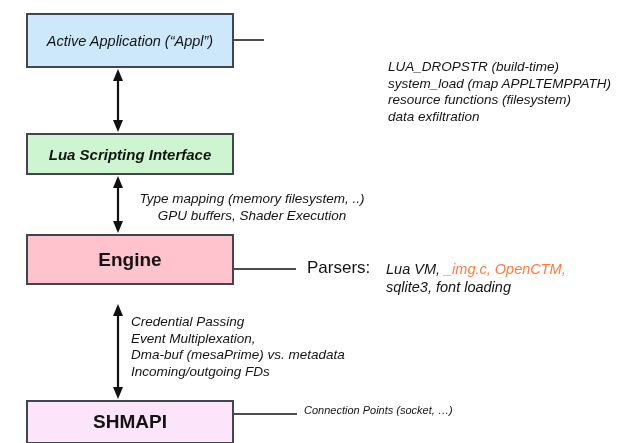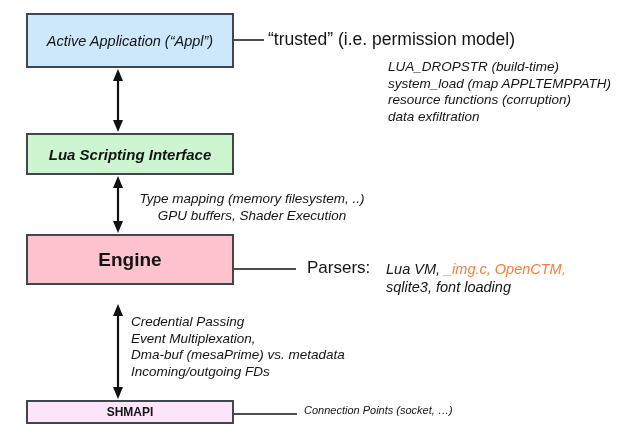--- a/index.html
+++ b/index.html
@@ -12,21 +12,21 @@
   .overlay .arrow-head{fill:var(--arrow,#111111);}
   .overlay .conn{stroke:var(--line,#4d4d4d);stroke-width:2.2;}
   .box{
     position:absolute;left:6px;width:208px;box-sizing:border-box;
     border:2px solid var(--border,#41464d);
     display:flex;align-items:center;justify-content:center;text-align:center;margin-left:20px;
   }
   .box-active{top:13px;height:55px;background:var(--fill_active,#cde7fb);font-style:italic;font-size:14.5px;}
   .box-lua{top:133px;height:42px;background:var(--fill_lua,#cdf6d0);font-weight:bold;font-size:15px;font-style:italic;}
   .box-engine{top:234px;height:51px;background:var(--fill_engine,#ffc3cd);font-weight:bold;font-size:19px;}
-  .box-shmapi{top:400px;height:24px;background:var(--fill_shmapi,#fce4fb);font-weight:bold;font-size:12px;}
+  .box-shmapi{top:400px;height:44px;background:var(--fill_shmapi,#fce4fb);font-weight:bold;font-size:19px;}
   .trusted{position:absolute;left:268px;top:29px;font-size:17.5px;white-space:nowrap;}
   .note{font-style:italic;font-size:13.5px;line-height:16.5px;white-space:nowrap;}
   .app-notes{position:absolute;left:388px;top:59px;}
   .type-mapping{position:absolute;left:129px;top:191px;width:246px;text-align:center;}
   .parsers-label{position:absolute;left:307px;top:258px;font-size:17px;white-space:nowrap;}
   .parsers-list{position:absolute;left:386px;top:261px;font-style:italic;font-size:14.5px;line-height:17.5px;white-space:nowrap;}
   .parsers-list .orange{color:var(--orange,#f87d3f);}
   .engine-notes{position:absolute;left:131px;top:314px;}
   .connection-points{position:absolute;left:304px;top:404px;font-style:italic;font-size:11px;white-space:nowrap;}
 </style>
@@ -69,26 +69,25 @@
   </div>
 
   <div class="box box-engine">
     <span>Engine</span>
   </div>
 
   <div class="box box-shmapi">
     <span>SHMAPI</span>
   </div>
 
-  <div class="trusted">“trusted” (i.e. permission model)</div>
 
   <div class="note app-notes">
     <div>LUA_DROPSTR (build-time)</div>
     <div>system_load (map APPLTEMPPATH)</div>
-    <div>resource functions (corruption)</div>
+    <div>resource functions (filesystem)</div>
     <div>data exfiltration</div>
   </div>
 
   <div class="note type-mapping">
     <div>Type mapping (memory filesystem, ..)</div>
     <div>GPU buffers, Shader Execution</div>
   </div>
 
   <div class="parsers-label">Parsers:</div>
 

